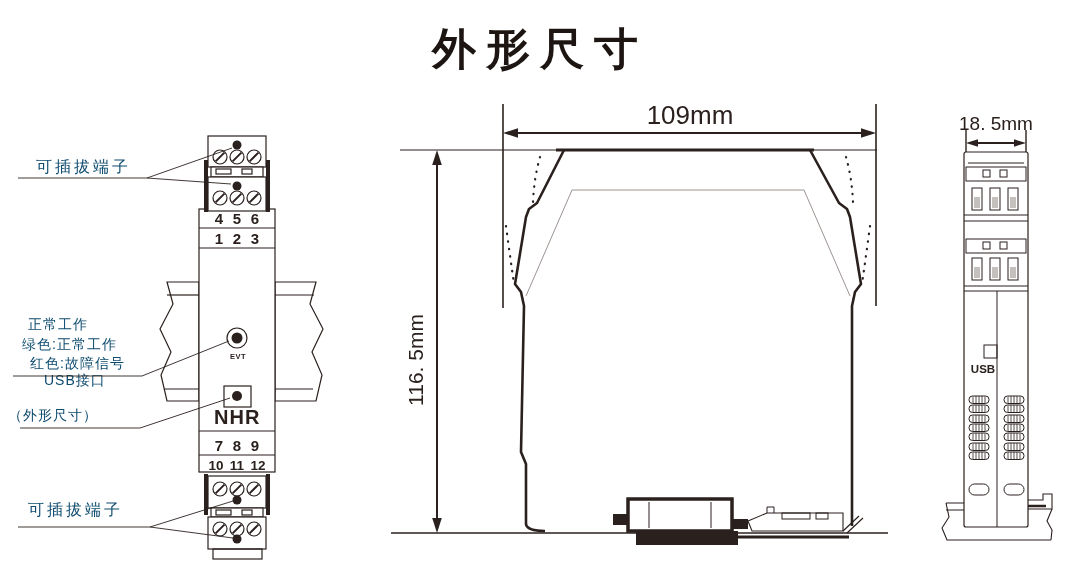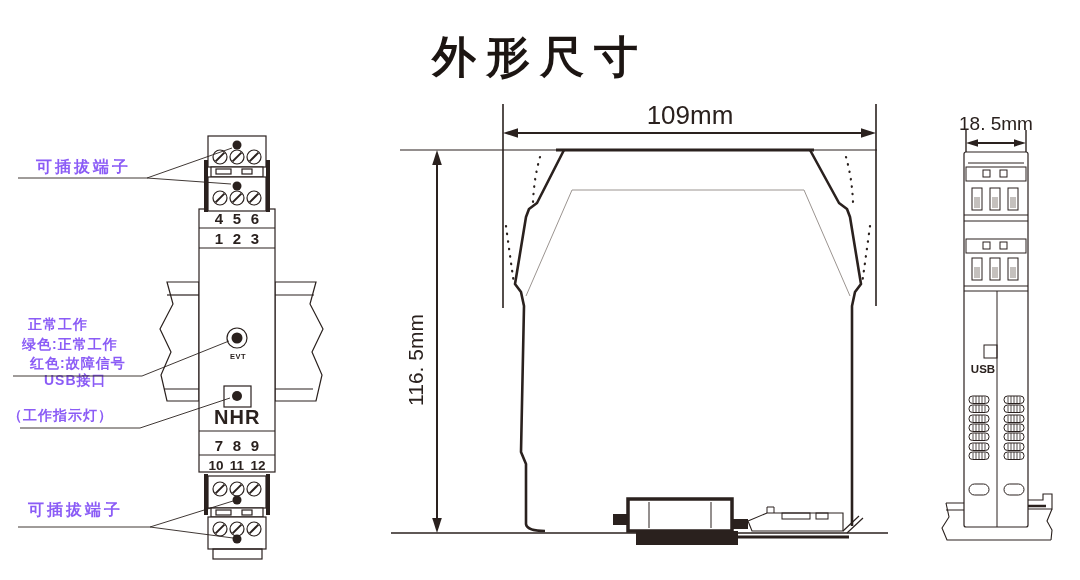--- a/index.html
+++ b/index.html
@@ -1,20 +1,20 @@
 <!DOCTYPE html>
 <html><head>
 <meta charset="utf-8">
 <style>
   html,body{margin:0;padding:0;background:#fff;}
   #canvas{position:relative;width:1080px;height:580px;background:#ffffff;overflow:hidden;
           font-family:"Liberation Sans",sans-serif;color:#2a211e;}
   .title{position:absolute;top:20px;left:0;width:1080px;text-align:center;
-         font-size:44px;font-weight:bold;letter-spacing:10px;color:#1c1512;margin-top:8px;}
-  .lbl{position:absolute;font-size:14px;font-weight:bold;color:#8b5cf6;
+         font-size:44px;font-weight:bold;letter-spacing:10px;color:#1c1512;}
+  .lbl{position:absolute;font-size:14px;font-weight:normal;color:#0c4a6e;
        letter-spacing:1px;white-space:nowrap;}
   .lbl-big{font-size:16px;letter-spacing:3px;}
   svg{position:absolute;left:0;top:0;}
   .s{stroke:#2a211e;fill:none;stroke-width:1.2px;}
   .sw{stroke:#2a211e;fill:#fff;stroke-width:1.2px;}
   .s-thick{stroke:#2a211e;fill:none;stroke-width:2.6px;stroke-linejoin:round;}
   .s-thin{stroke:#2a211e;fill:none;stroke-width:0.9px;}
   .s-dim{stroke:#2a211e;fill:none;stroke-width:2px;}
   .f{fill:#2a211e;stroke:none;}
   .dotted{stroke:#2a211e;fill:none;stroke-width:2.2px;stroke-dasharray:0.5 7;stroke-linecap:round;}
@@ -26,21 +26,21 @@
 
 <div id="canvas">
 
   <div class="title">外形尺寸</div>
 
   <div class="lbl lbl-big" style="left:36px;top:157px;">可插拔端子</div>
   <div class="lbl" style="left:28px;top:316px;">正常工作</div>
   <div class="lbl" style="left:22px;top:336px;">绿色:正常工作</div>
   <div class="lbl" style="left:22px;top:355px;margin-left:8px;">红色:故障信号</div>
   <div class="lbl" style="left:44px;top:372px;">USB接口</div>
-  <div class="lbl" style="left:8px;top:407px;">（工作指示灯）</div>
+  <div class="lbl" style="left:8px;top:407px;">（外形尺寸）</div>
   <div class="lbl lbl-big" style="left:28px;top:500px;">可插拔端子</div>
 
   <svg width="1080" height="580" viewBox="0 0 1080 580">
     <defs>
       <g id="screw">
         <circle r="7" class="s"></circle>
         <line x1="-4.4" y1="4.4" x2="4.4" y2="-4.4" class="s" style="stroke-width:2px;"></line>
       </g>
       <g id="vslot">
         <rect x="0" y="0" width="20" height="7.5" rx="3.5" class="s" style="stroke-width:1px;"></rect>

